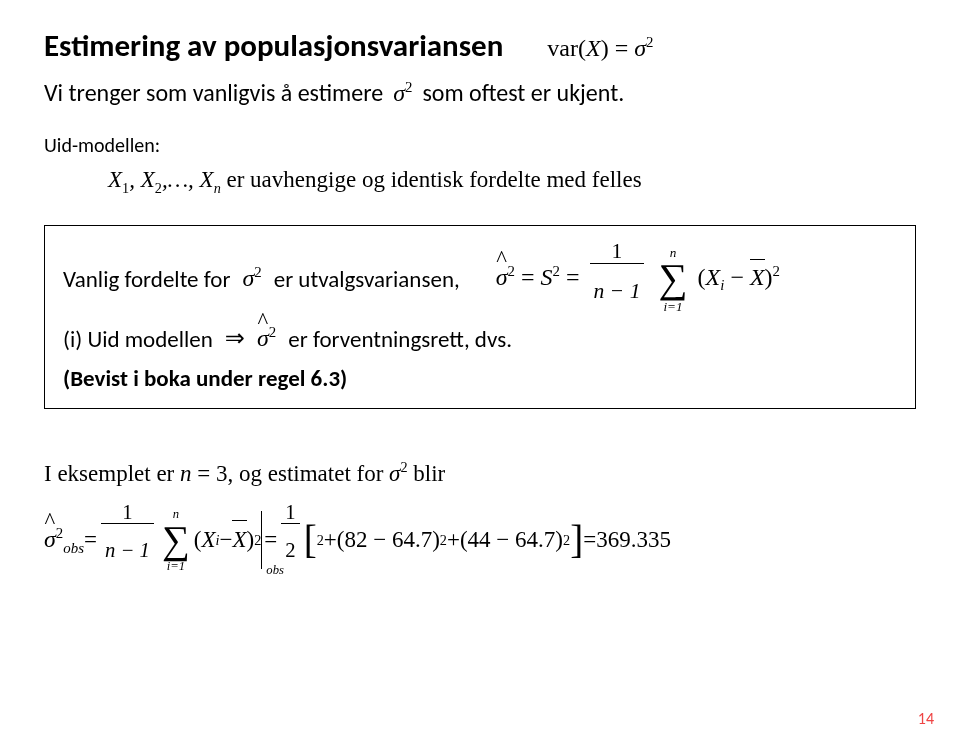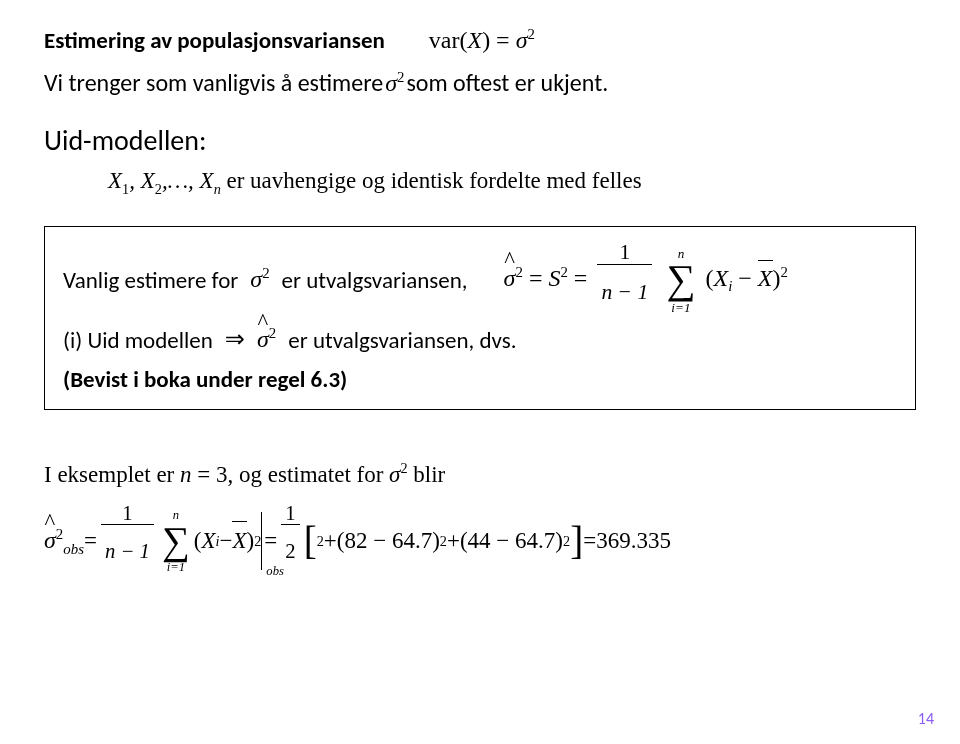--- a/index.html
+++ b/index.html
@@ -19,40 +19,40 @@
     padding: 26px 44px 0 44px;
   }
   .title-row {
     display: flex;
     align-items: baseline;
     gap: 44px;
   }
   .title {
     font-family: Calibri, Arial, sans-serif;
     font-weight: 700;
-    font-size: 23px;
+    font-size: 31px;
   }
   .eq-inline {
     font-family: "Times New Roman", serif;
     font-size: 24px;
   }
   .sub-row {
     margin-top: 14px;
     font-family: Calibri, Arial, sans-serif;
     font-size: 24px;
     display: flex;
     align-items: baseline;
-    gap: 2px;
+    gap: 10px;
   }
   .model {
     margin-top: 26px;
   }
   .model-label {
     font-family: Calibri, Arial, sans-serif;
-    font-size: 28px;
+    font-size: 20px;
   }
   .model-body {
     margin-left: 64px;
     margin-top: 6px;
     font-family: "Times New Roman", serif;
     font-size: 23px;
     line-height: 1.5;
   }
   .box {
     margin-top: 26px;
@@ -78,21 +78,21 @@
     font-family: "Times New Roman", serif;
     font-size: 23px;
     line-height: 1.55;
   }
   .page-num {
     position: absolute;
     right: 26px;
     bottom: 16px;
     font-family: Calibri, Arial, sans-serif;
     font-size: 16px;
-    color: #8b5cf6;
+    color: #ef4444;
   }
 
   
   .it { font-style: italic; font-family: "Times New Roman", serif; }
   .rm { font-style: normal; font-family: "Times New Roman", serif; }
   .sup { font-size: 0.62em; vertical-align: super; }
   .sub-s { font-size: 0.62em; vertical-align: sub; }
   .sigma::before { content: "\03C3"; font-style: italic; }
   .mu::before { content: "\03BC"; font-style: italic; }
   .Xbar { position: relative; display: inline-block; }
@@ -184,21 +184,21 @@
     <div class="model-body">
       <div>
         <span class="it">X</span><span class="sub-s rm">1</span><span class="it">, X</span><span class="sub-s rm">2</span><span class="it">,…, X</span><span class="sub-s it">n</span>
         <span class="rm"> er uavhengige og identisk fordelte med felles</span>
       </div>
     </div>
   </div>
 
   <div class="box">
     <div class="row">
-      <span>Vanlig estimere for </span>
+      <span>Vanlig fordelte for </span>
       <span class="eq-inline"><span class="sigma"></span><span class="sup">2</span></span>
       <span> er  utvalgsvariansen,</span>
       <span class="gap"></span>
       <span class="eq-inline">
         <span class="hat"><span class="sigma"></span></span><span class="sup">2</span>
         <span class="rm"> = </span>
         <span class="it">S</span><span class="sup">2</span>
         <span class="rm"> = </span>
         <span class="frac">
           <span class="num rm">1</span>
@@ -214,21 +214,21 @@
         <span class="Xbar it"><span>X</span></span><span class="rm">)</span><span class="sup">2</span>
       </span>
     </div>
 
     <div class="row" style="margin-top:4px">
       <span>(i)  Uid modellen  </span>
       <span class="eq-inline rm">⇒</span>
       <span class="eq-inline">
         <span class="hat"><span class="sigma"></span></span><span class="sup">2</span>
       </span>
-      <span>er utvalgsvariansen,  dvs. </span>
+      <span>er forventningsrett,  dvs. </span>
     </div>
 
     <div class="regel">(Bevist i boka under regel 6.3)</div>
   </div>
 
   <div class="example">
     <div>
       <span class="rm">I eksemplet er </span><span class="it">n</span><span class="rm"> = 3,  og estimatet for </span><span class="sigma"></span><span class="sup">2</span><span class="rm"> blir</span>
     </div>
 

